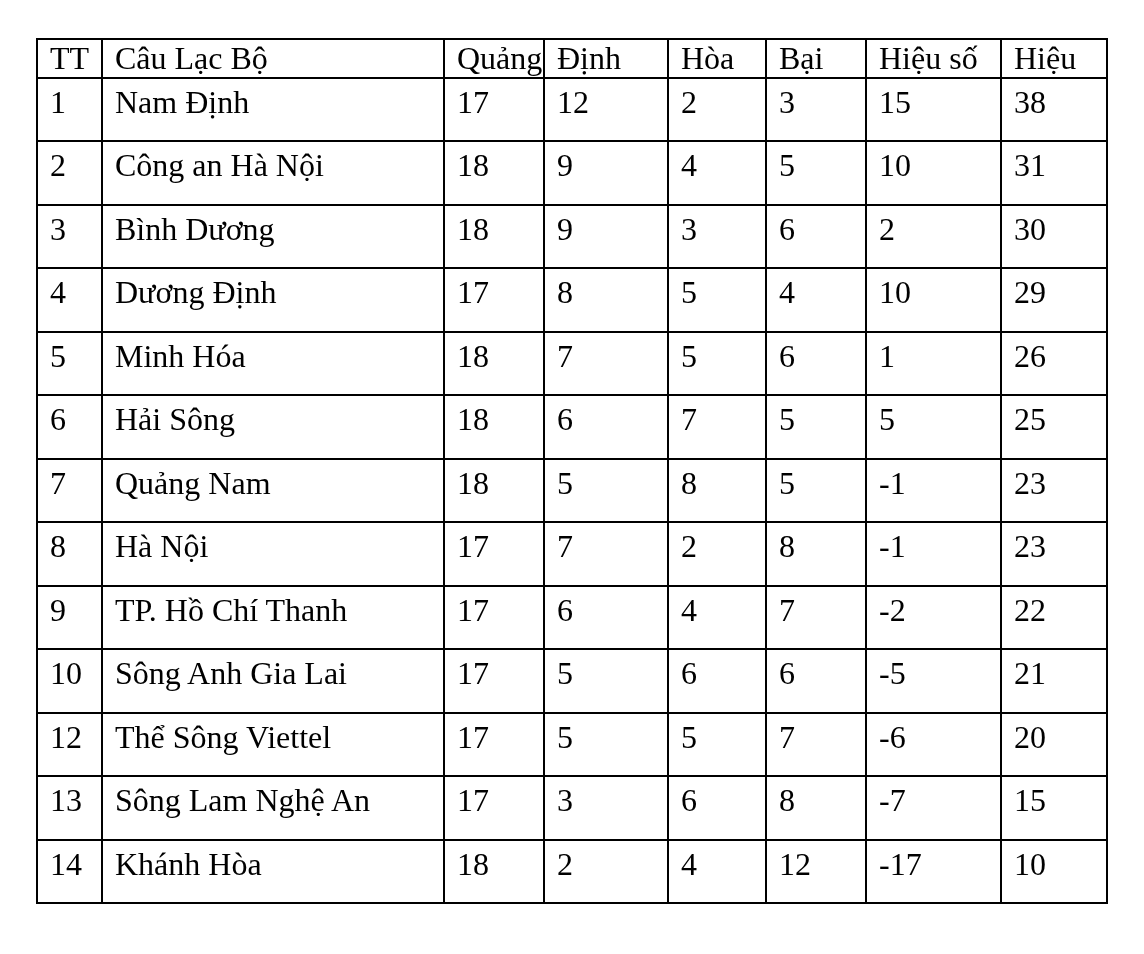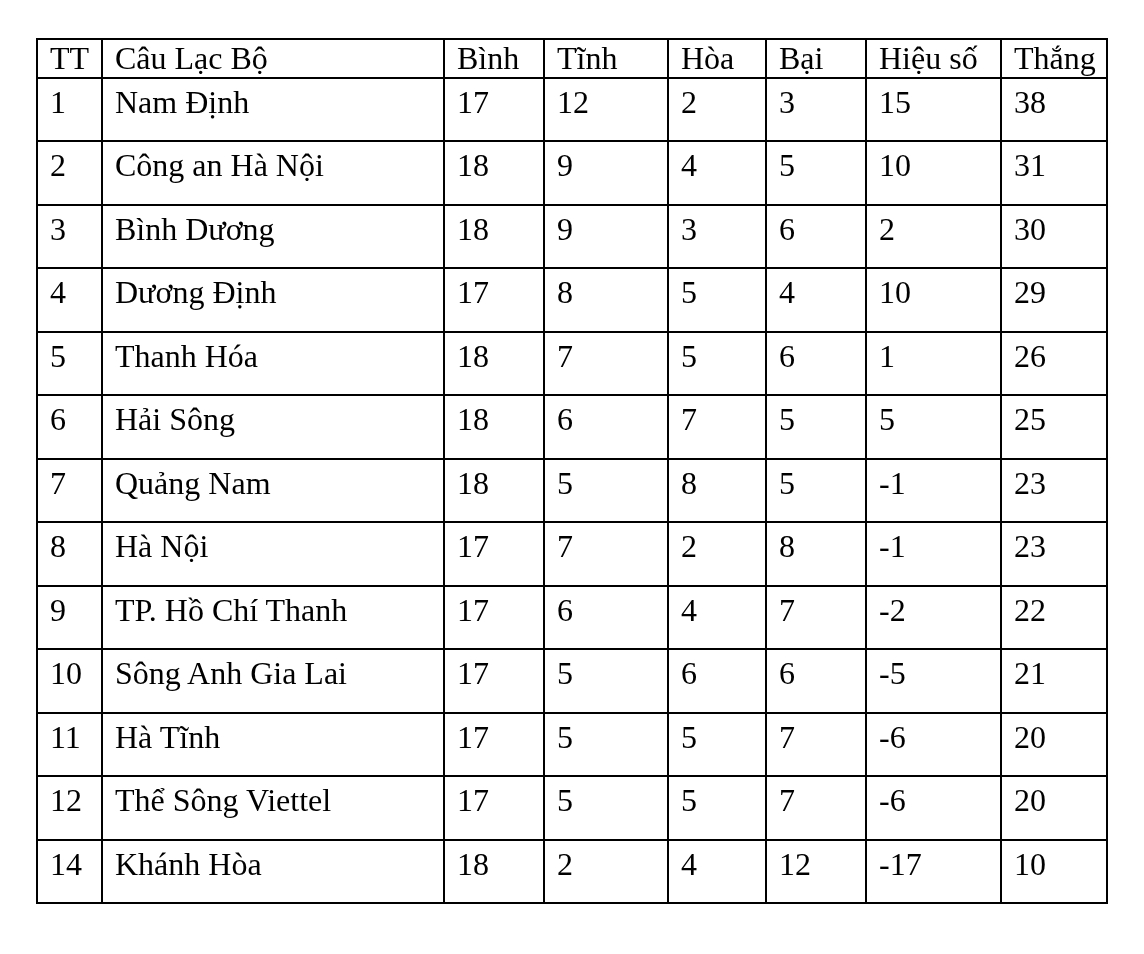--- a/index.html
+++ b/index.html
@@ -67,26 +67,26 @@
         <col class="c-thang">
       <col class="c-hoa">
         <col class="c-bai">
         <col class="c-hieu">
         <col class="c-diem">
     </colgroup>
     <thead>
       <tr>
         <th>TT</th>
         <th>Câu Lạc Bộ</th>
-        <th>Bình</th>
-        <th>Tĩnh</th>
+        <th>Quảng</th>
+        <th>Định</th>
         <th>Hòa</th>
         <th>Bại</th>
         <th>Hiệu số</th>
-        <th>Thắng</th>
+        <th>Hiệu</th>
       </tr>
     </thead>
     <tbody id="standings-body">
         <tr>
           <td>1</td>
           <td>Nam Định</td>
           <td>17</td>
           <td>12</td>
           <td>2</td>
           <td>3</td>
@@ -118,21 +118,21 @@
           <td>Dương Định</td>
           <td>17</td>
           <td>8</td>
           <td>5</td>
           <td>4</td>
           <td>10</td>
           <td>29</td>
         </tr>
         <tr>
           <td>5</td>
-          <td>Thanh Hóa</td>
+          <td>Minh Hóa</td>
           <td>18</td>
           <td>7</td>
           <td>5</td>
           <td>6</td>
           <td>1</td>
           <td>26</td>
         </tr>
         <tr>
           <td>6</td>
           <td>Hải Sông</td>
@@ -177,38 +177,38 @@
           <td>10</td>
           <td>Sông Anh Gia Lai</td>
           <td>17</td>
           <td>5</td>
           <td>6</td>
           <td>6</td>
           <td>-5</td>
           <td>21</td>
         </tr>
         <tr>
-          <td>11</td>
-          <td>Hà Tĩnh</td>
+          <td>12</td>
+          <td>Thể Sông Viettel</td>
           <td>17</td>
           <td>5</td>
           <td>5</td>
           <td>7</td>
           <td>-6</td>
           <td>20</td>
         </tr>
         <tr>
-          <td>12</td>
-          <td>Thể Sông Viettel</td>
-          <td>17</td>
-          <td>5</td>
-          <td>5</td>
-          <td>7</td>
-          <td>-6</td>
-          <td>20</td>
+          <td>13</td>
+          <td>Sông Lam Nghệ An</td>
+          <td>17</td>
+          <td>3</td>
+          <td>6</td>
+          <td>8</td>
+          <td>-7</td>
+          <td>15</td>
         </tr>
         <tr>
           <td>14</td>
           <td>Khánh Hòa</td>
           <td>18</td>
           <td>2</td>
           <td>4</td>
           <td>12</td>
           <td>-17</td>
           <td>10</td>

